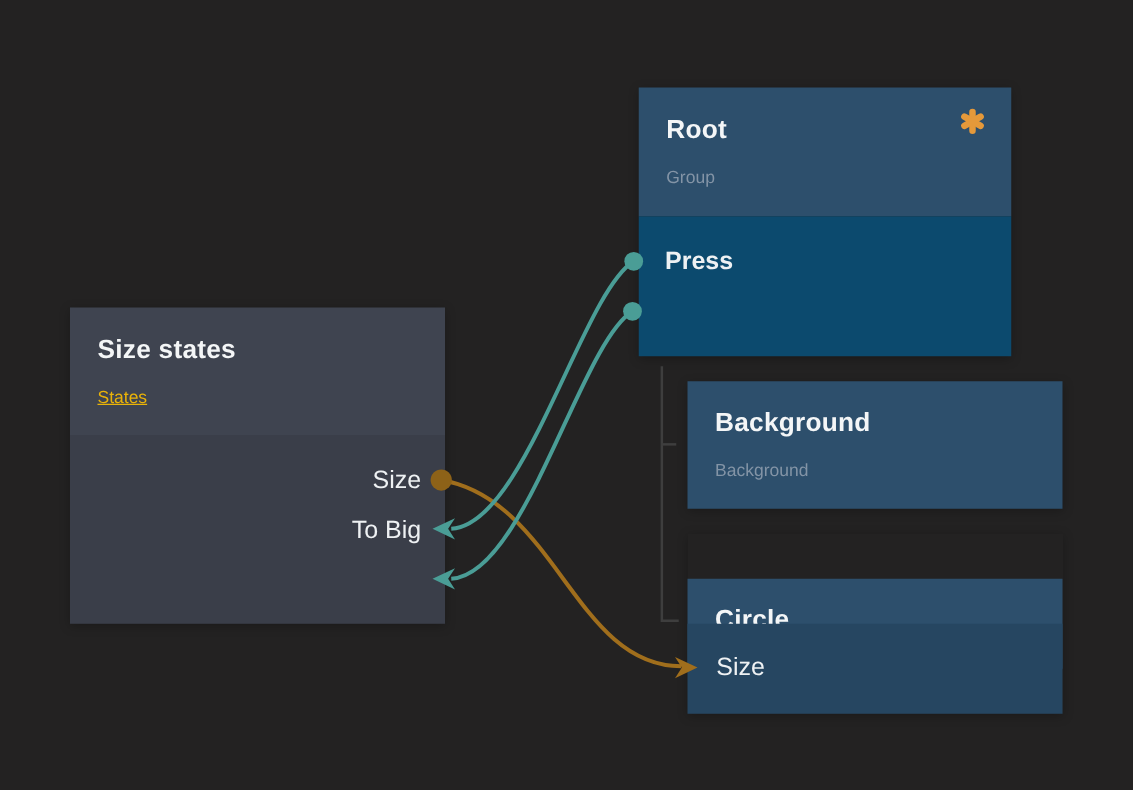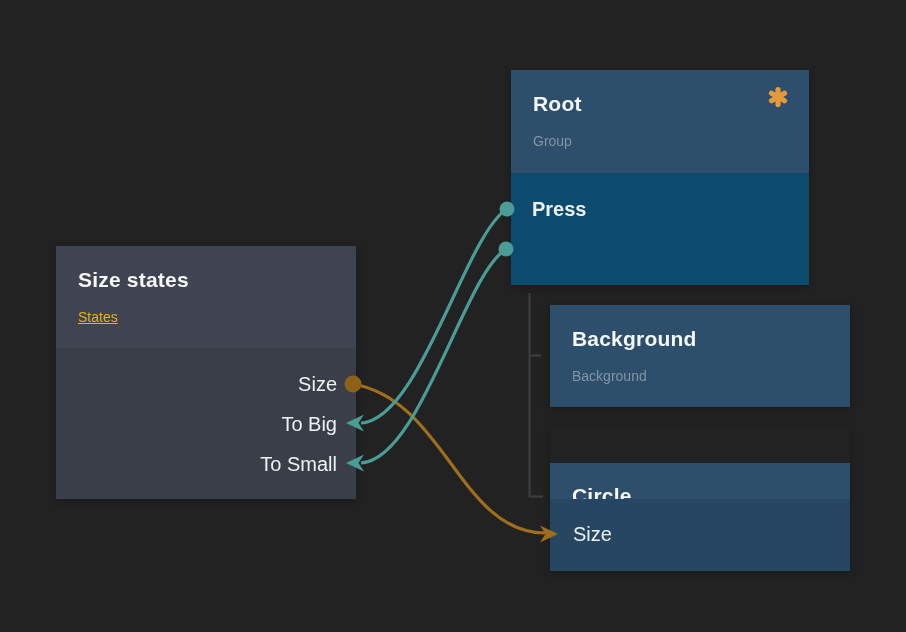--- a/index.html
+++ b/index.html
@@ -80,21 +80,20 @@
     <div class="header-band" id="ss-header" style="background-color: rgb(63, 68, 80);">
       <div class="node-header">
         <div class="node-title">Size states</div>
         <div class="node-subtitle subtitle-gray">States</div>
       </div>
     </div>
     <div class="body-band" id="ss-body" style="background-color: rgb(58, 62, 73);">
       <div style="padding-top:16px;">
         <div class="port-row port-right">Size</div>
         <div class="port-row port-right">To Big</div>
-        <div class="port-row port-right">To Small</div>
       </div>
     </div>
   </div>
 
   <div class="node" id="node-root">
     <div class="header-band" id="root-header" style="background-color: rgb(45, 79, 108);">
       <div class="node-header">
         <div class="node-title">Root</div>
         <div class="node-subtitle subtitle-blue">Group</div>
       </div>

